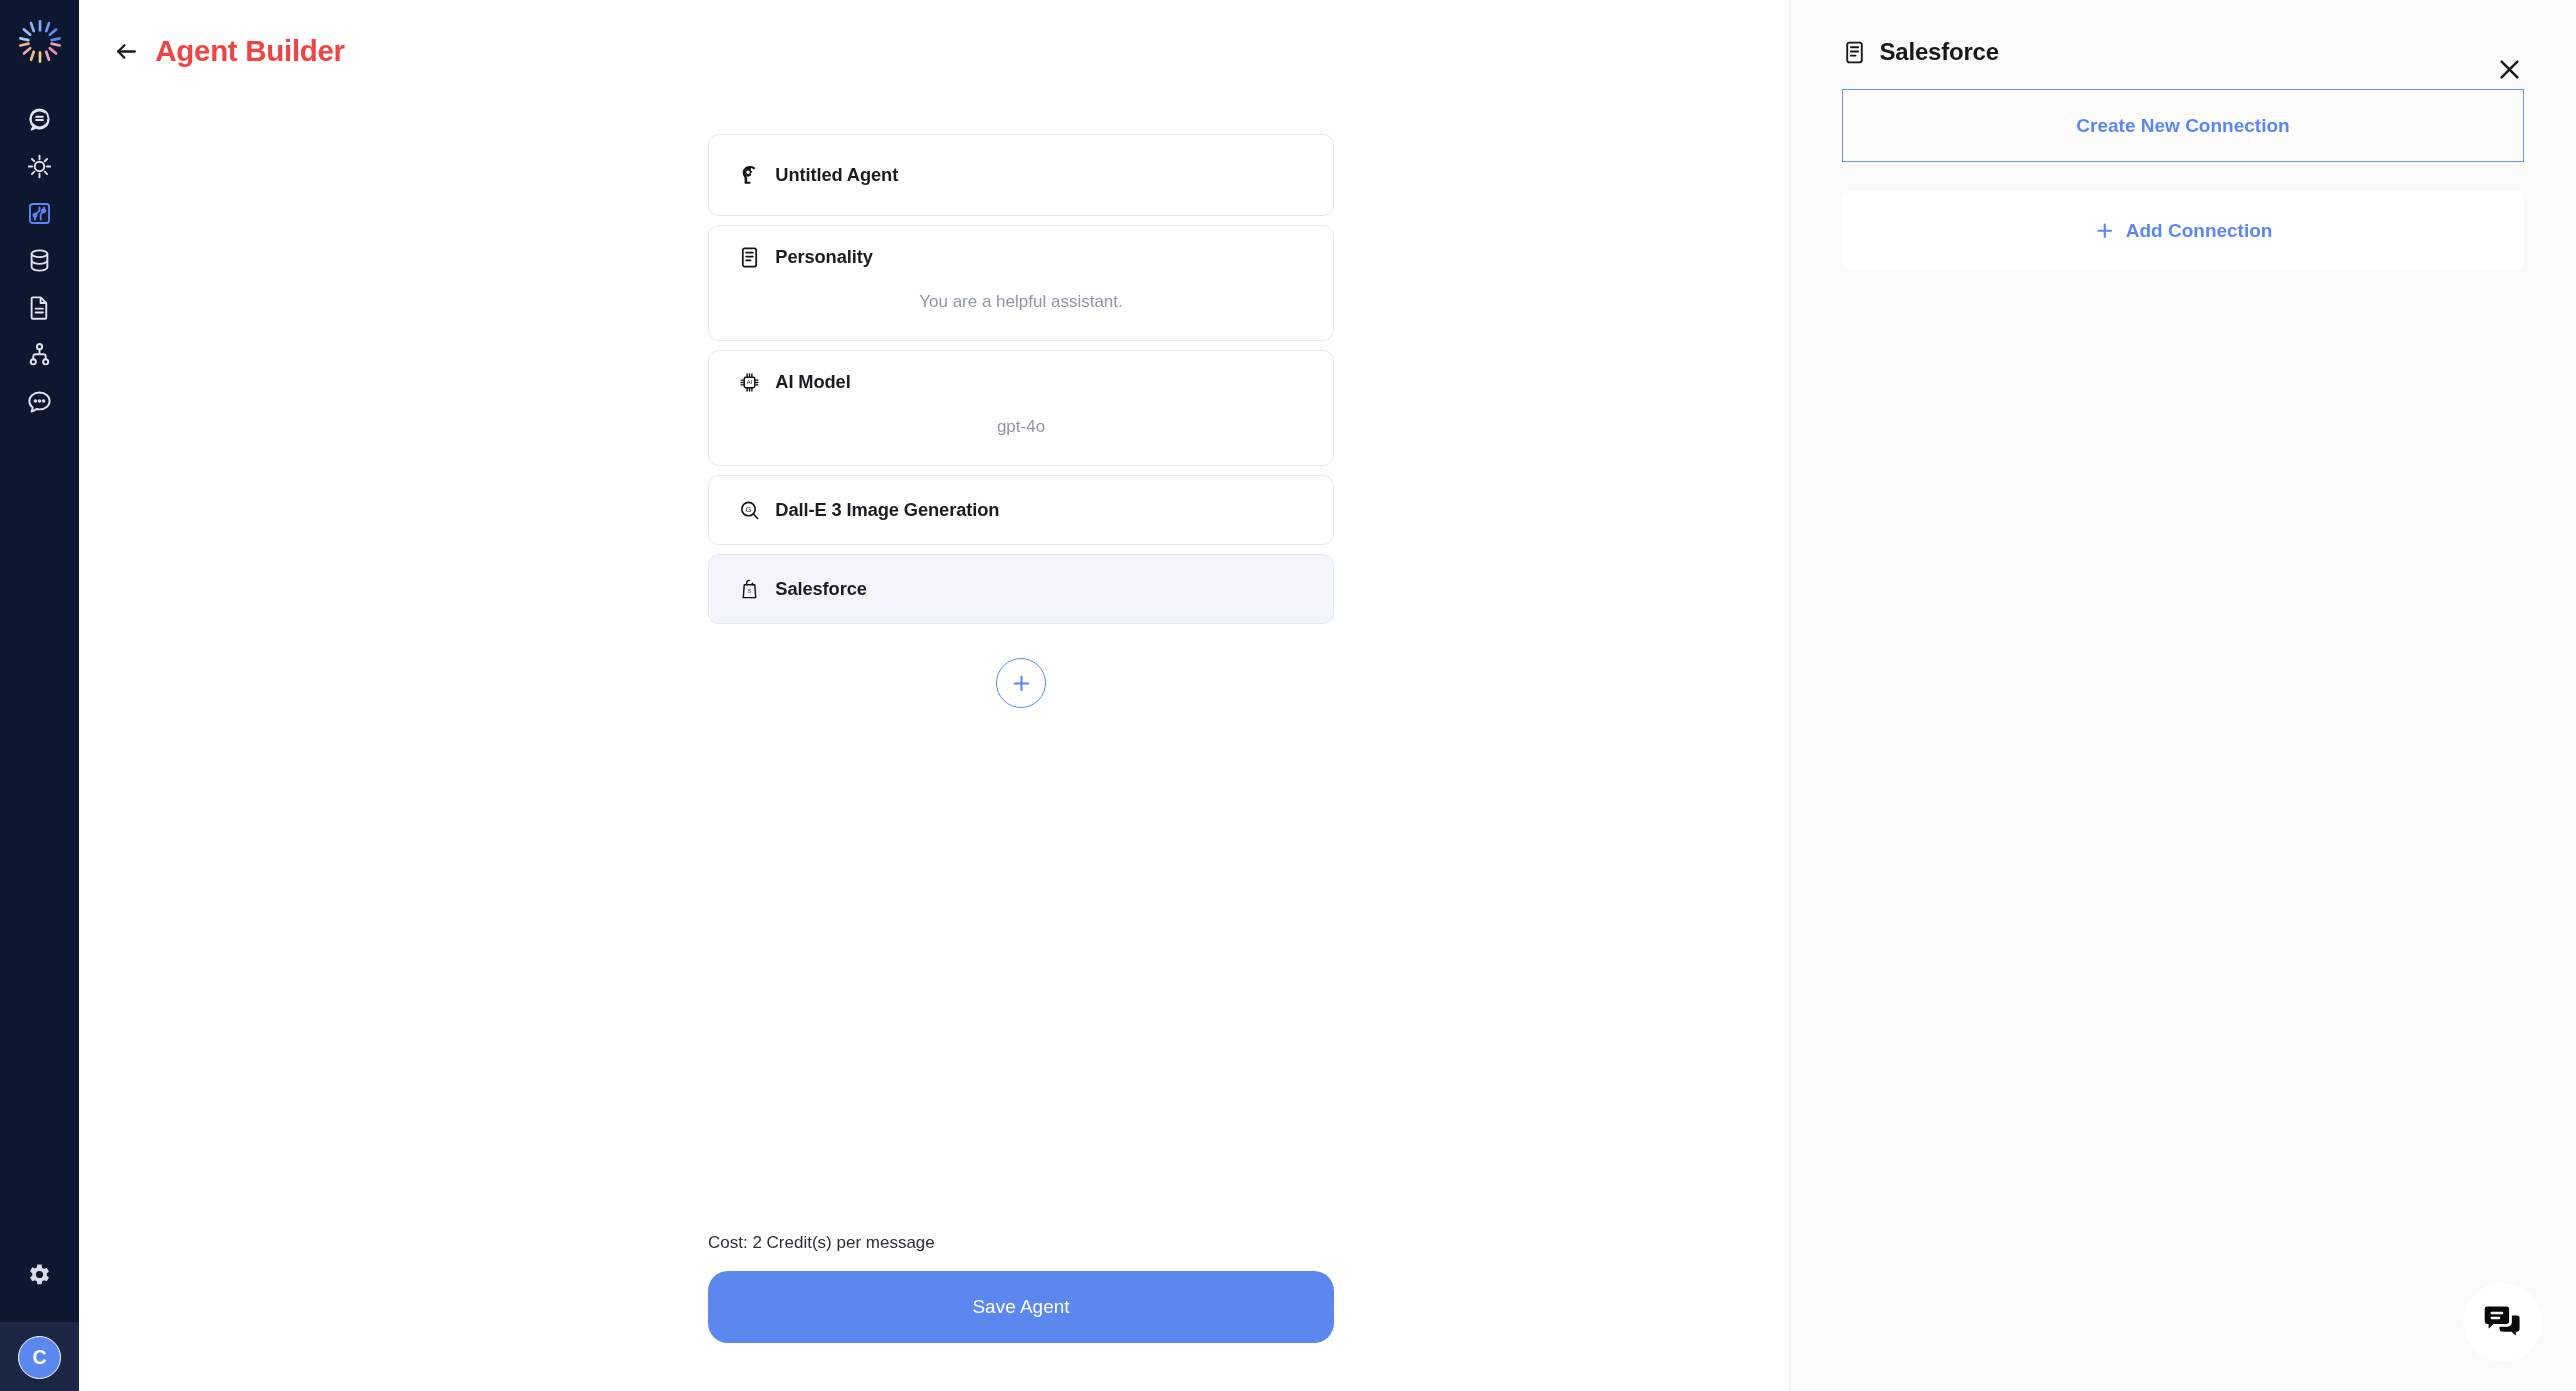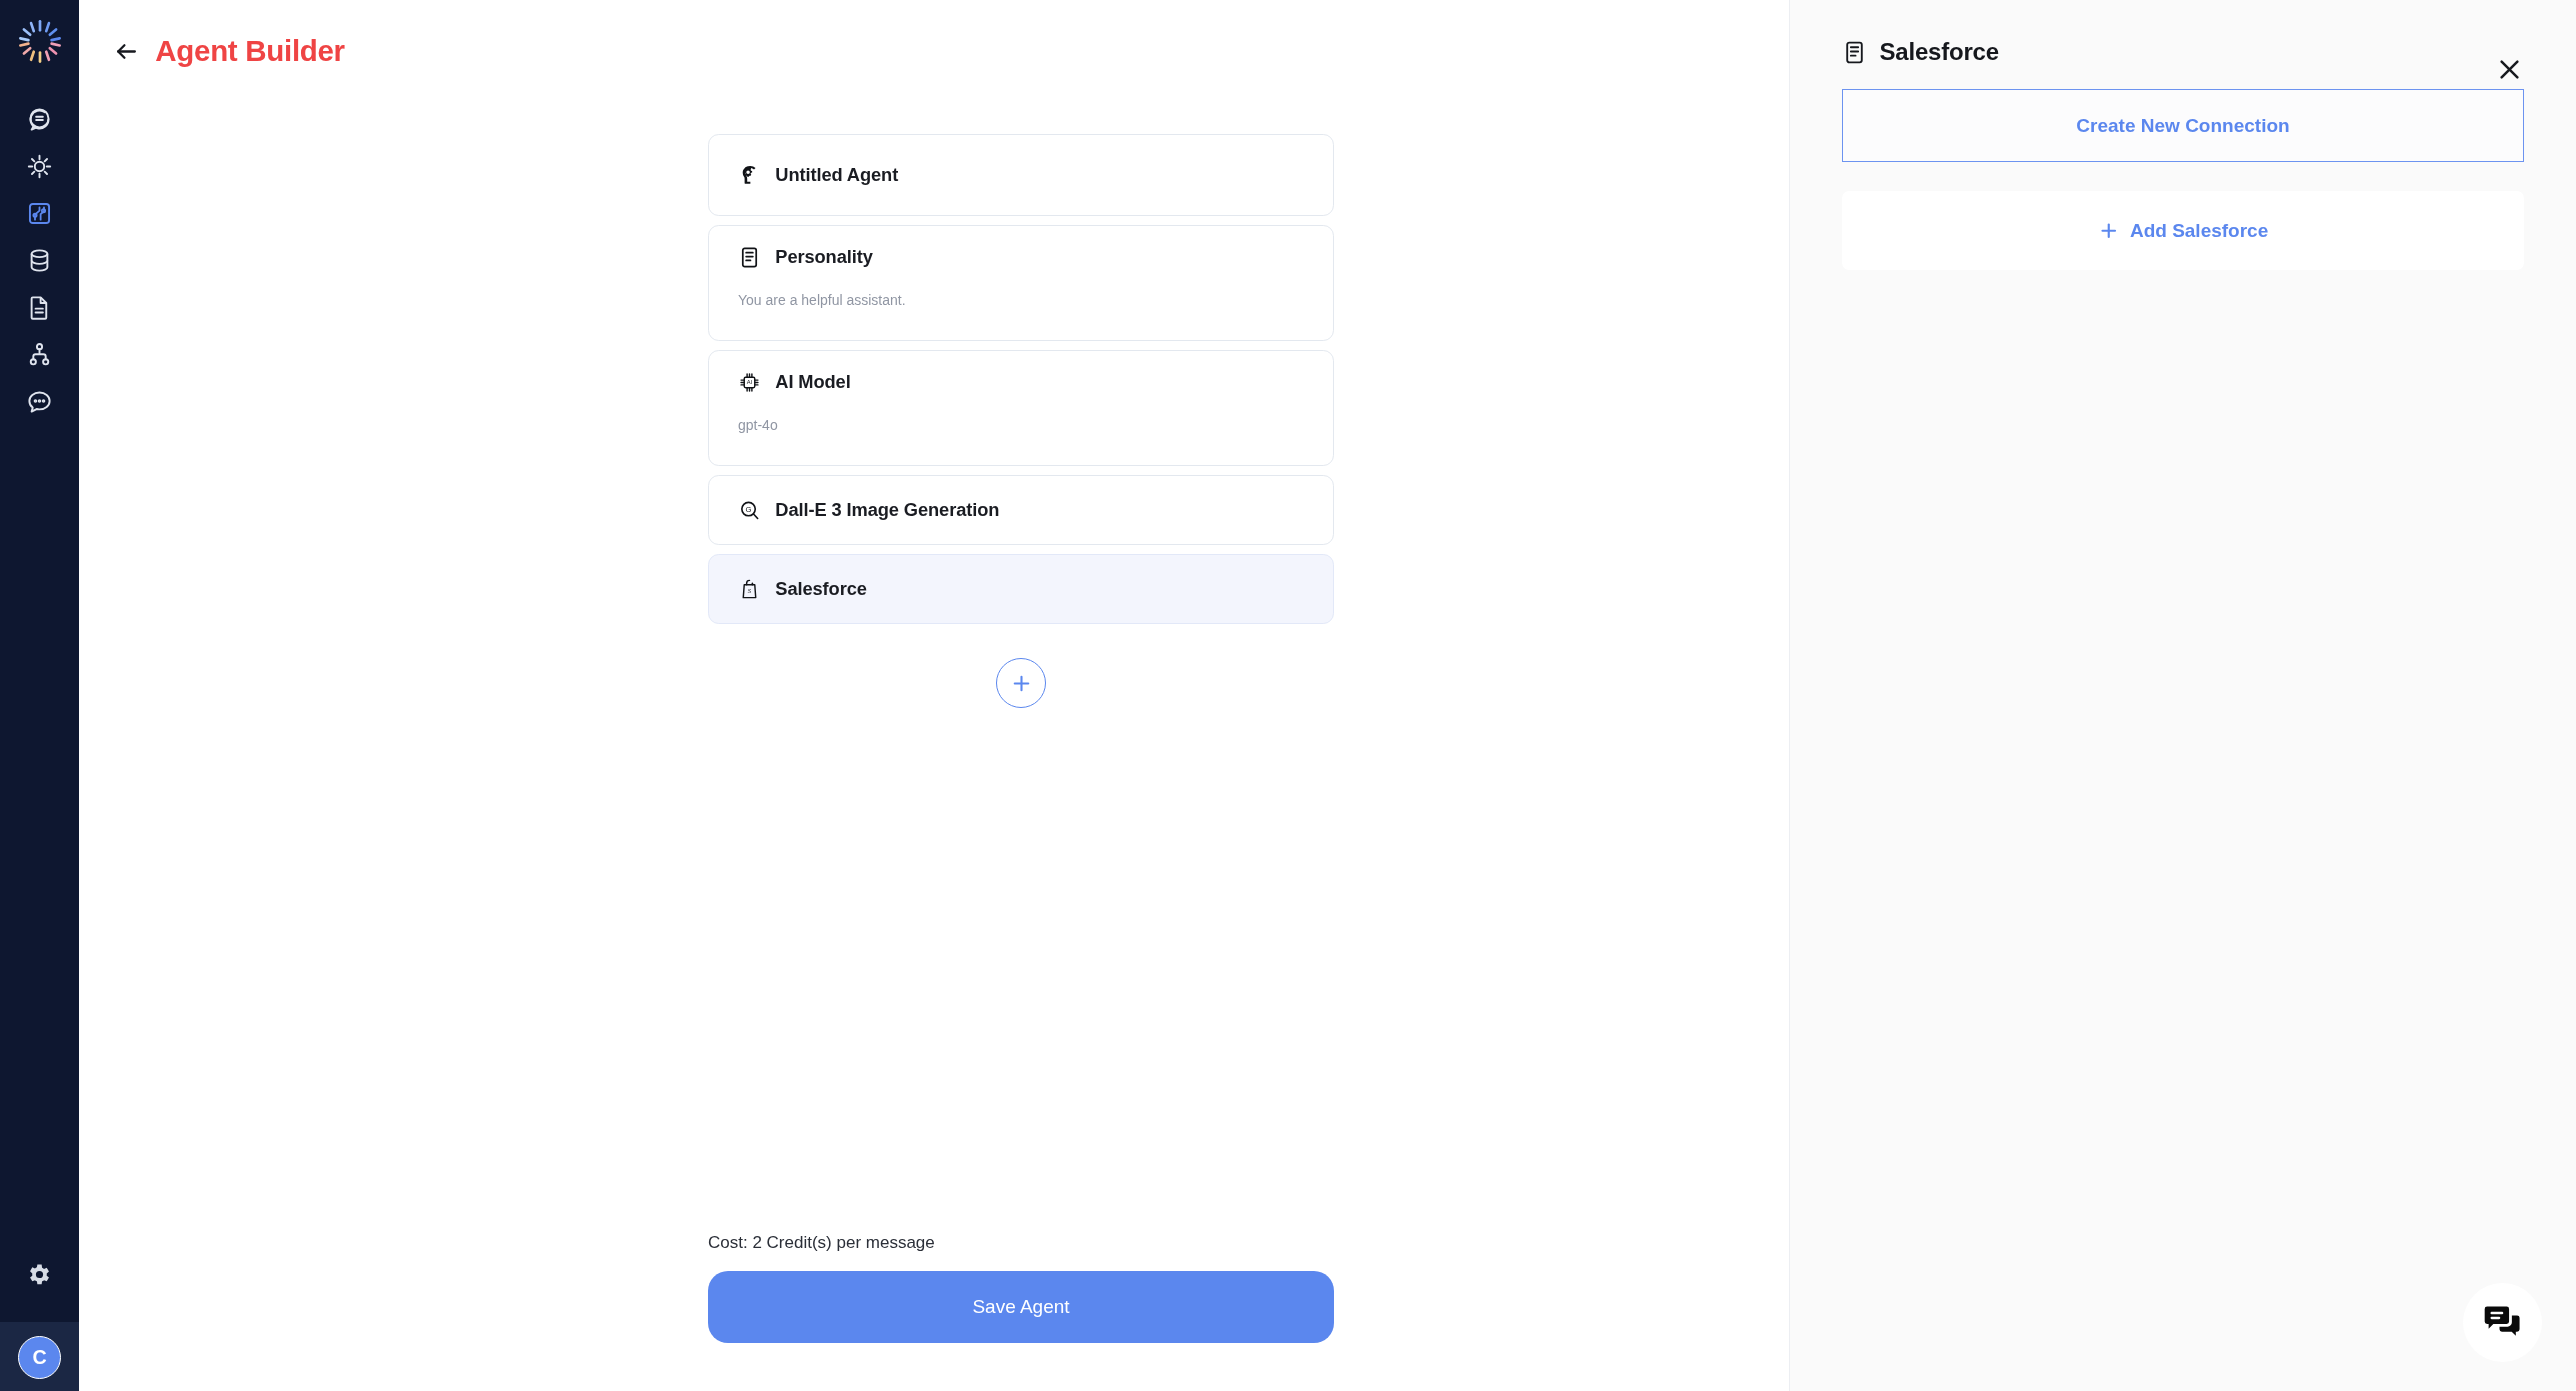--- a/index.html
+++ b/index.html
@@ -75,21 +75,21 @@
     border-radius: 10.7px;
     margin-bottom: 9px;
     padding: 19.7px 29px;
     cursor: pointer;
   }
   .card.selected { background: #f3f5fd; border-color: #e2e8f8; }
   .card-head { display:flex; align-items:center; gap: 14.3px; }
   .card-icon { width: 23px; height: 23px; display:flex; align-items:center; justify-content:center; flex: 0 0 23px; }
   .card-icon svg { width: 23px; height: 23px; display:block; }
   .card-title { font-size: 18.3px; font-weight: 700; color: #1a1c22; letter-spacing: -0.1px; }
-  .card-sub { margin-top: 23px; font-size: 14px; color: #9096a3; }
+  .card-sub { margin-top: 23px; font-size: 17px; color: #9096a3; text-align: center; }
 
   .card-h1 { height: 82px; display:flex; }
   .card-tall { height: 116px; }
   .card-short { height: 70px; display:flex; align-items:center; }
 
   .add-wrap { display:flex; justify-content:center; margin-top: 34px; }
   .add-circle {
     width: 50px; height: 50px; border-radius: 50%;
     border: 1.8px solid #5b87ee;
     display:flex; align-items:center; justify-content:center;
@@ -402,21 +402,21 @@
       </svg>
     </div>
 
     <div class="panel-body">
       <button class="create-conn">Create New Connection</button>
       <button class="add-conn">
         <svg viewBox="0 0 24 24" fill="none" stroke="#5b87ee" stroke-width="2.4" stroke-linecap="round">
           <line x1="12" y1="5" x2="12" y2="19"></line>
             <line x1="5" y1="12" x2="19" y2="12"></line>
         </svg>
-        <span>Add Salesforce</span>
+        <span>Add Connection</span>
       </button>
     </div>
   </aside>
 
   <div class="chat-fab">
     <svg viewBox="0 0 24 24" fill="#0a0a0a">
       <path d="M2.5 4.8a1.3 1.3 0 0 1 1.3-1.3h10.4a1.3 1.3 0 0 1 1.3 1.3v6.7a1.3 1.3 0 0 1-1.3 1.3H7.1L4.6 15.3v-2.5H3.8a1.3 1.3 0 0 1-1.3-1.3V4.8z"></path>
       <path d="M17 8.2h2.8a1.3 1.3 0 0 1 1.3 1.3v6.1a1.3 1.3 0 0 1-1.3 1.3h-.7v2.2l-2.2-2.2h-5.2a1.3 1.3 0 0 1-1.3-1.3v-1.4h4.3A2.3 2.3 0 0 0 17 11.9V8.2z"></path>
       <rect x="5.6" y="6.3" width="6.8" height="1.3" rx="0.6" fill="#fff"></rect>
       <rect x="5.6" y="8.9" width="5.2" height="1.3" rx="0.6" fill="#fff"></rect>

